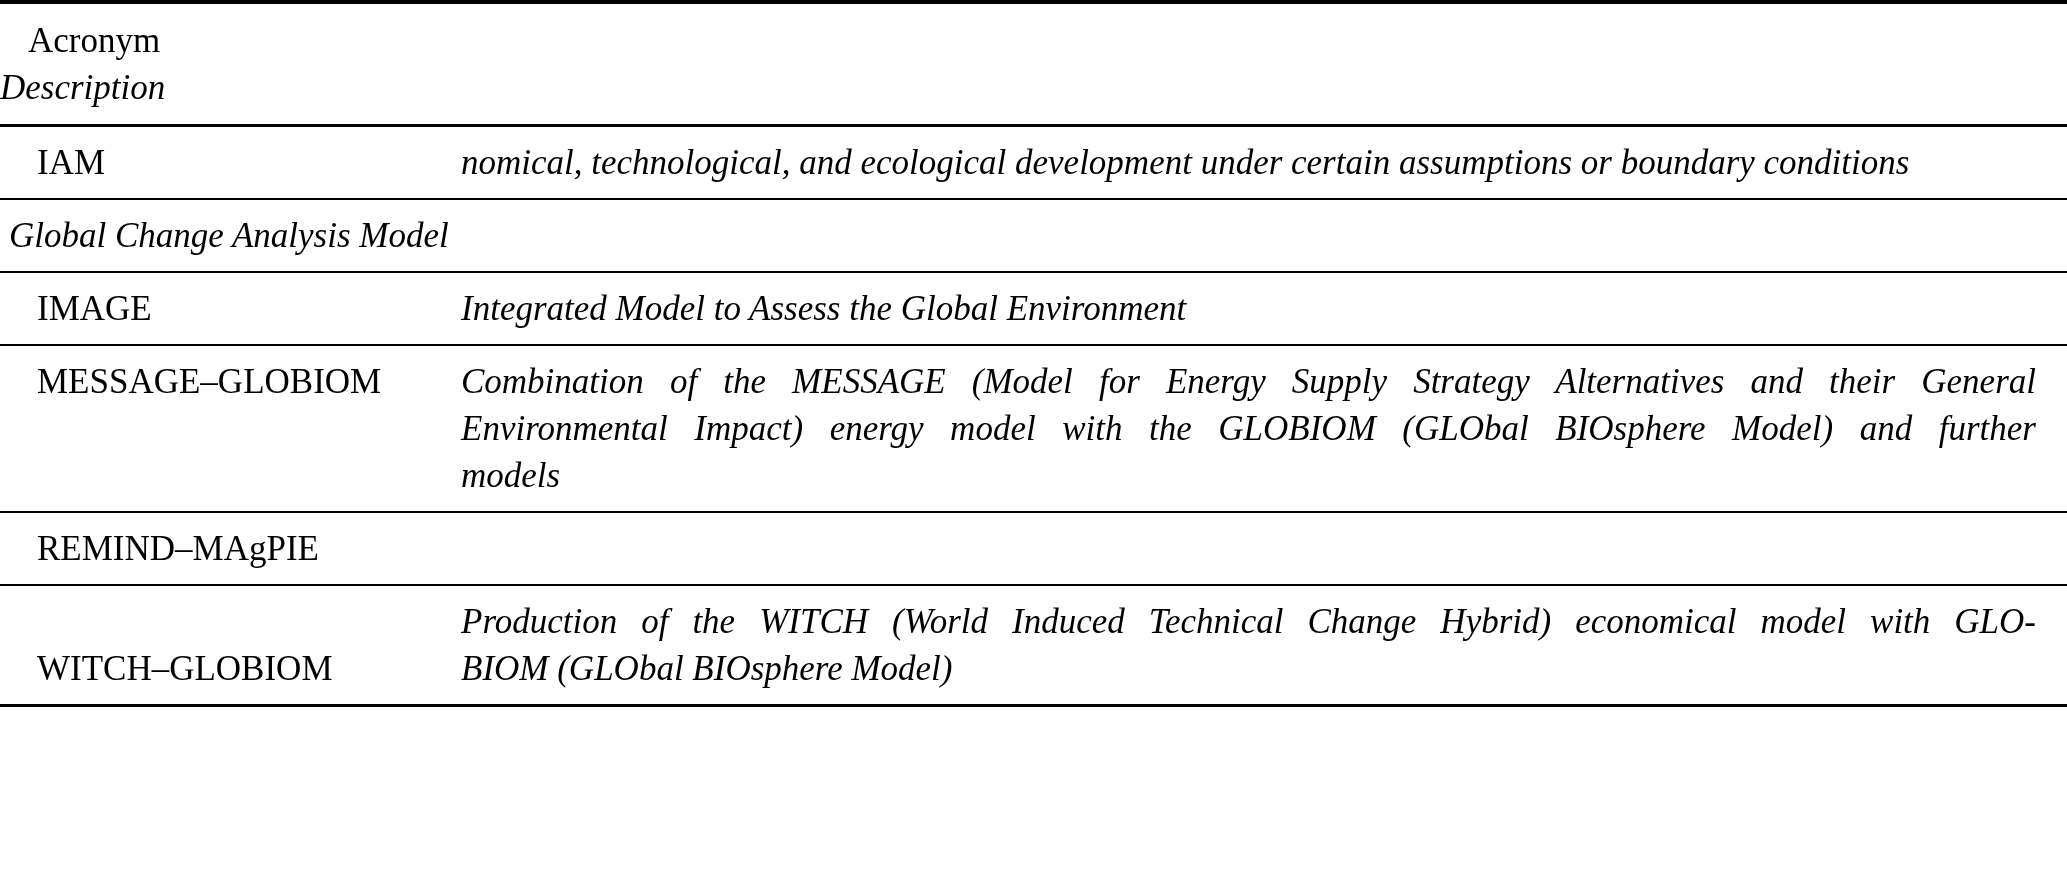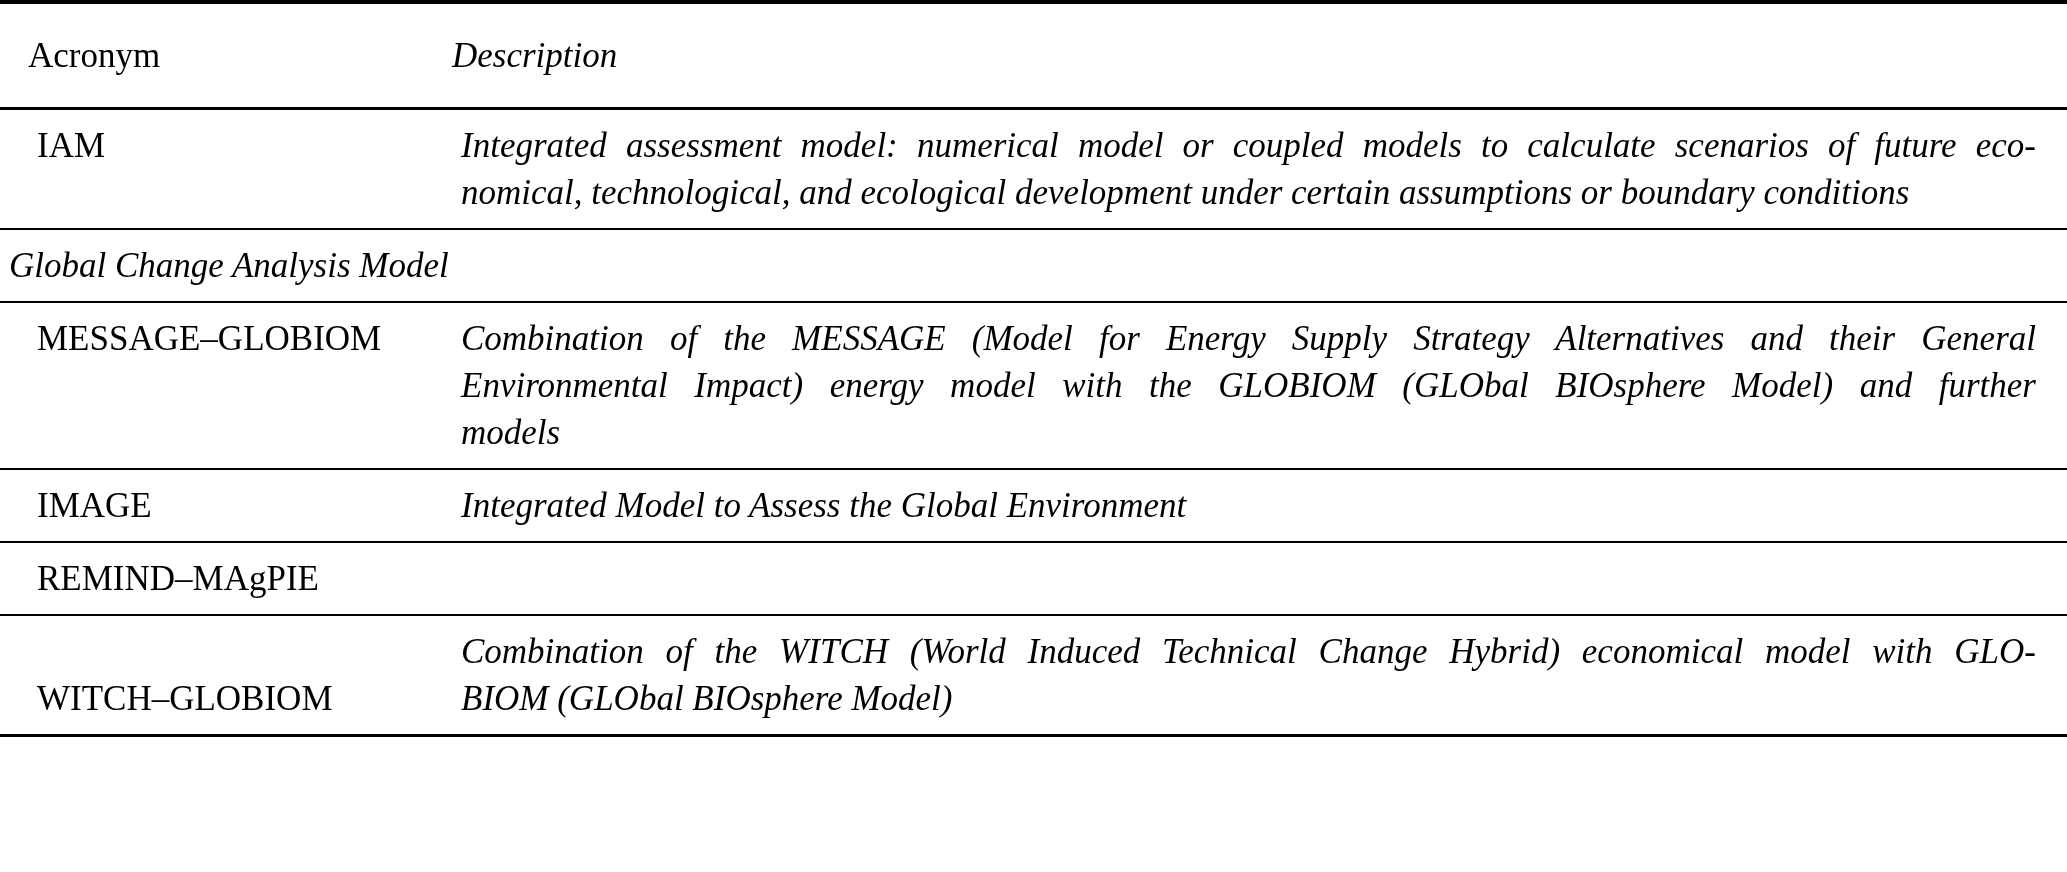--- a/index.html
+++ b/index.html
@@ -23,22 +23,23 @@
     border-bottom: 3px solid #000000;
   }
   .t-row {
     display: flex;
     align-items: flex-start;
     box-sizing: border-box;
     padding: 12px 9px;
     border-bottom: 2px solid #000000;
   }
   .t-row.t-header {
-    padding: 28px 0;
+    padding: 13px 0;
     border-bottom: 3px solid #000000;
+    flex-direction: column;
   }
   .t-row:last-child {
     border-bottom: none;
     align-items: flex-end;
   }
   .col-acronym {
     flex: none;
     width: 424px;
     padding-left: 28px;
     box-sizing: content-box;
@@ -64,52 +65,51 @@
 
 <div class="paper-table">
   <div class="t-row t-header">
     <div class="col-acronym">Acronym</div>
     <div class="col-desc lline">Description</div>
   </div>
 
   <div class="t-row">
     <div class="col-acronym">IAM</div>
     <div class="col-desc">
-        <div class="jline">Integrated assessment model: numerical model or coupled models to calculate scenarios of future eco-</div>
         <div class="lline">nomical, technological, and ecological development under certain assumptions or boundary conditions</div>
       </div>
   </div>
 
 
   <div class="t-row">
     <div class="col-desc">
         <div class="lline">Global Change Analysis Model</div>
+      </div>
+  </div>
+
+  <div class="t-row">
+    <div class="col-acronym">IMAGE</div>
+    <div class="col-desc">
+        <div class="lline">Integrated Model to Assess the Global Environment</div>
       </div>
   </div>
 
   <div class="t-row">
     <div class="col-acronym">MESSAGE–GLOBIOM</div>
     <div class="col-desc">
         <div class="jline">Combination of the MESSAGE (Model for Energy Supply Strategy Alternatives and their General</div>
         <div class="jline">Environmental Impact) energy model with the GLOBIOM (GLObal BIOsphere Model) and further</div>
         <div class="lline">models</div>
       </div>
   </div>
 
   <div class="t-row">
-    <div class="col-acronym">IMAGE</div>
-    <div class="col-desc">
-        <div class="lline">Integrated Model to Assess the Global Environment</div>
-      </div>
-  </div>
-
-  <div class="t-row">
     <div class="col-acronym">REMIND–MAgPIE</div>
   </div>
 
   <div class="t-row">
     <div class="col-acronym">WITCH–GLOBIOM</div>
     <div class="col-desc">
-        <div class="jline">Combination of the WITCH (World Induced Technical Change Hybrid) economical model with GLO-</div>
+        <div class="jline">Production of the WITCH (World Induced Technical Change Hybrid) economical model with GLO-</div>
         <div class="lline">BIOM (GLObal BIOsphere Model)</div>
       </div>
   </div>
 </div>
 
 </body></html>

